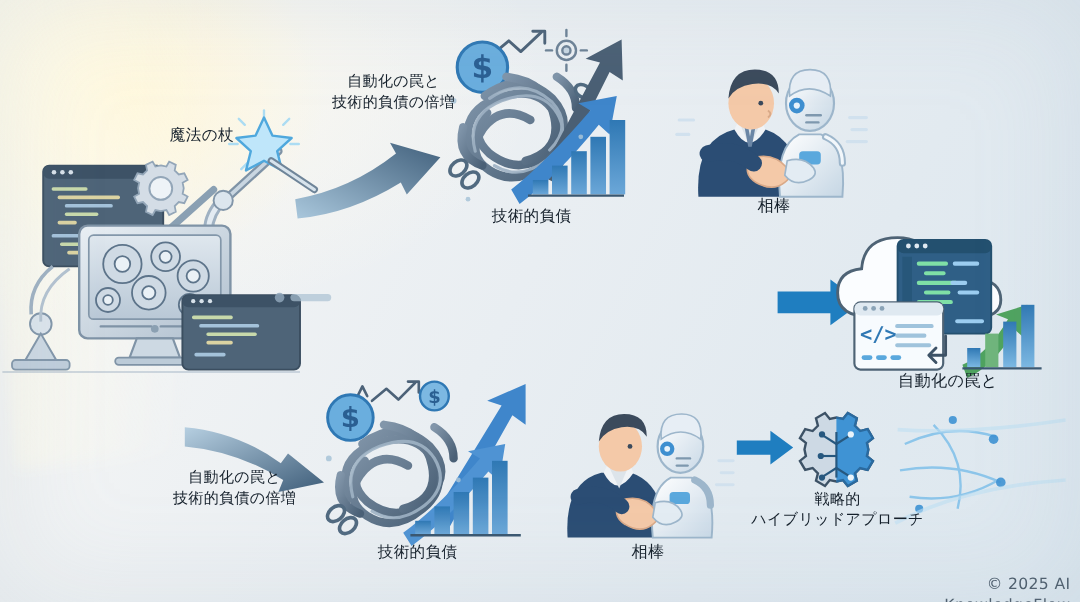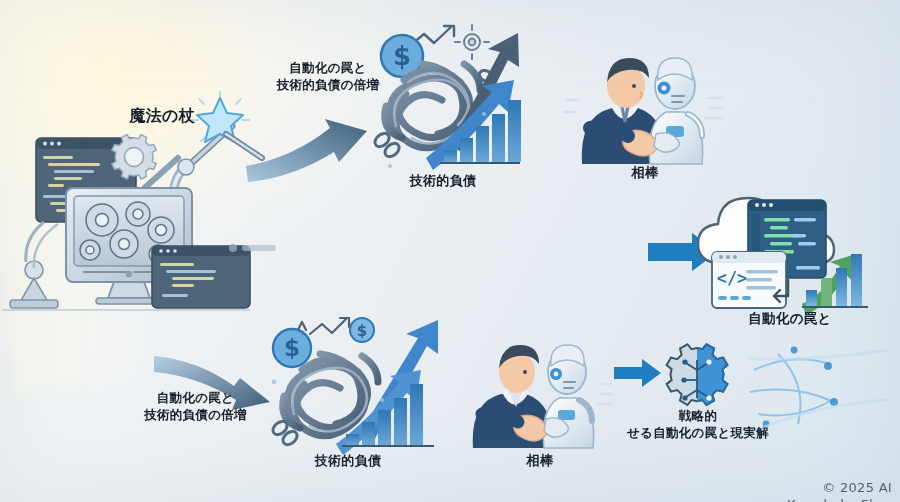--- a/index.html
+++ b/index.html
@@ -16,27 +16,27 @@
   
   .beam{position:absolute;pointer-events:none;}
   #beam1{left:-60px;top:-70px;width:330px;height:300px;
     background:radial-gradient(closest-side,rgba(255,246,215,.85),rgba(255,246,215,0));}
   #beam2{left:-10px;top:-40px;width:230px;height:420px;
     background:linear-gradient(100deg,rgba(255,252,236,.75),rgba(255,252,236,0) 70%);
     transform:rotate(-6deg);filter:blur(6px);}
   #vignette{position:absolute;inset:0;pointer-events:none;
     box-shadow:inset 0 0 90px rgba(150,170,190,.18);}
 
-  .txt{position:absolute;color:#15202b;font-weight:bold;letter-spacing:.3px;
+  .txt{position:absolute;color:#15202b;font-weight:normal;letter-spacing:.3px;
        text-align:center;line-height:1.32;white-space:pre-line;}
 
   #title{left:278px;top:206px;width:372px;font-size:20.5px;line-height:1.52;
          text-align:left;color:#111c26;text-shadow:0 1px 2px rgba(255,255,255,.85);}
 
-  #lbl-magic{left:105px;top:105px;width:90px;font-size:16px;text-align:right;}
+  #lbl-magic{left:105px;top:105px;width:90px;font-size:13px;text-align:right;}
   #lbl-top-trap{left:248px;top:60px;width:160px;font-size:12.5px;}
   #lbl-legacy{left:45px;top:318px;width:170px;font-size:14px;}
   #lbl-debt-top{left:383px;top:172px;width:120px;font-size:13px;}
   #lbl-buddy-top{left:590px;top:164px;width:110px;font-size:13.5px;}
   #lbl-modern{left:705px;top:310px;width:170px;font-size:13.5px;}
   #lbl-bot-trap{left:118px;top:390px;width:155px;font-size:12.5px;}
   #lbl-debt-bot{left:288px;top:452px;width:120px;font-size:13px;}
   #lbl-buddy-bot{left:485px;top:452px;width:110px;font-size:13.5px;}
   #lbl-hybrid{left:608px;top:408px;width:180px;font-size:12.5px;}
   #copyright{left:740px;top:479px;width:152px;font-size:13px;font-weight:normal;
@@ -558,17 +558,17 @@
   <div class="txt" id="lbl-top-trap">自動化の罠と
 技術的負債の倍増</div>
   <div class="txt" id="lbl-debt-top">技術的負債</div>
   <div class="txt" id="lbl-buddy-top">相棒</div>
   <div class="txt" id="lbl-modern">自動化の罠と</div>
   <div class="txt" id="lbl-bot-trap">自動化の罠と
 技術的負債の倍増</div>
   <div class="txt" id="lbl-debt-bot">技術的負債</div>
   <div class="txt" id="lbl-buddy-bot">相棒</div>
   <div class="txt" id="lbl-hybrid">戦略的
-せる自動化の罠と現実解</div>
+ハイブリッドアプローチ</div>
   <div class="txt" id="copyright">© 2025 AI KnowledgeFlow</div>
 
   <div id="vignette"></div>
 </div>
 
 </body></html>

